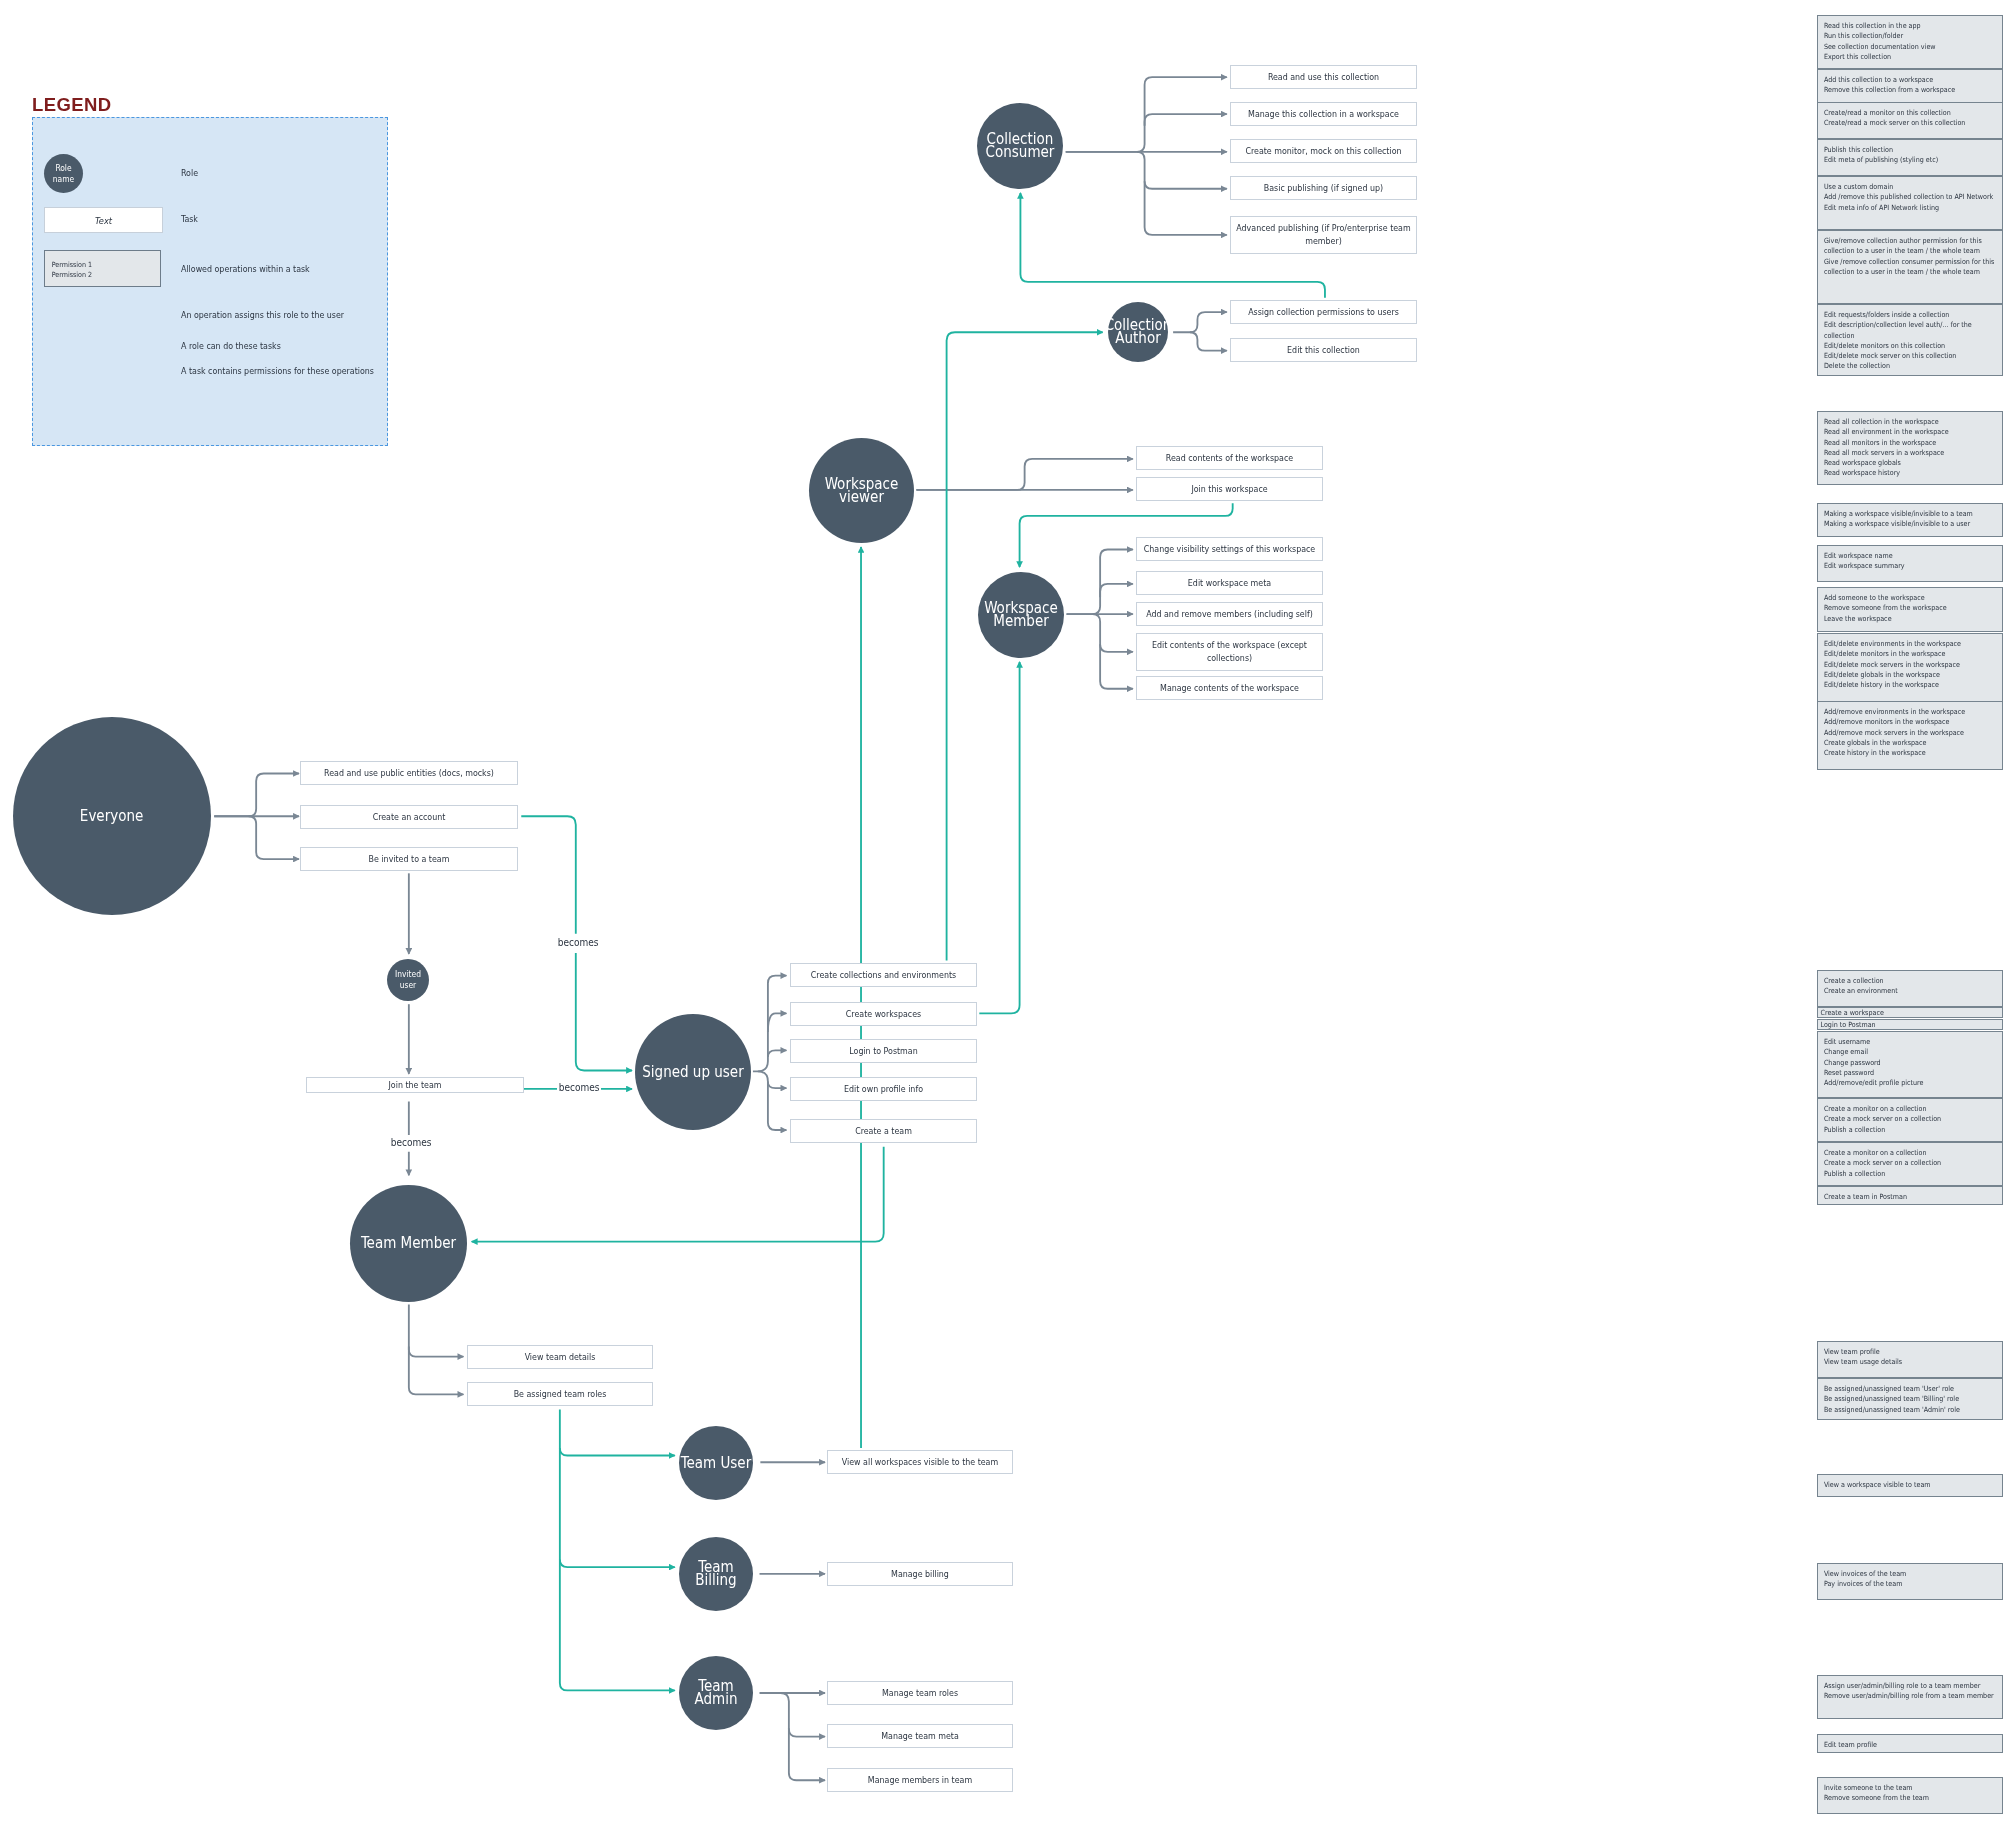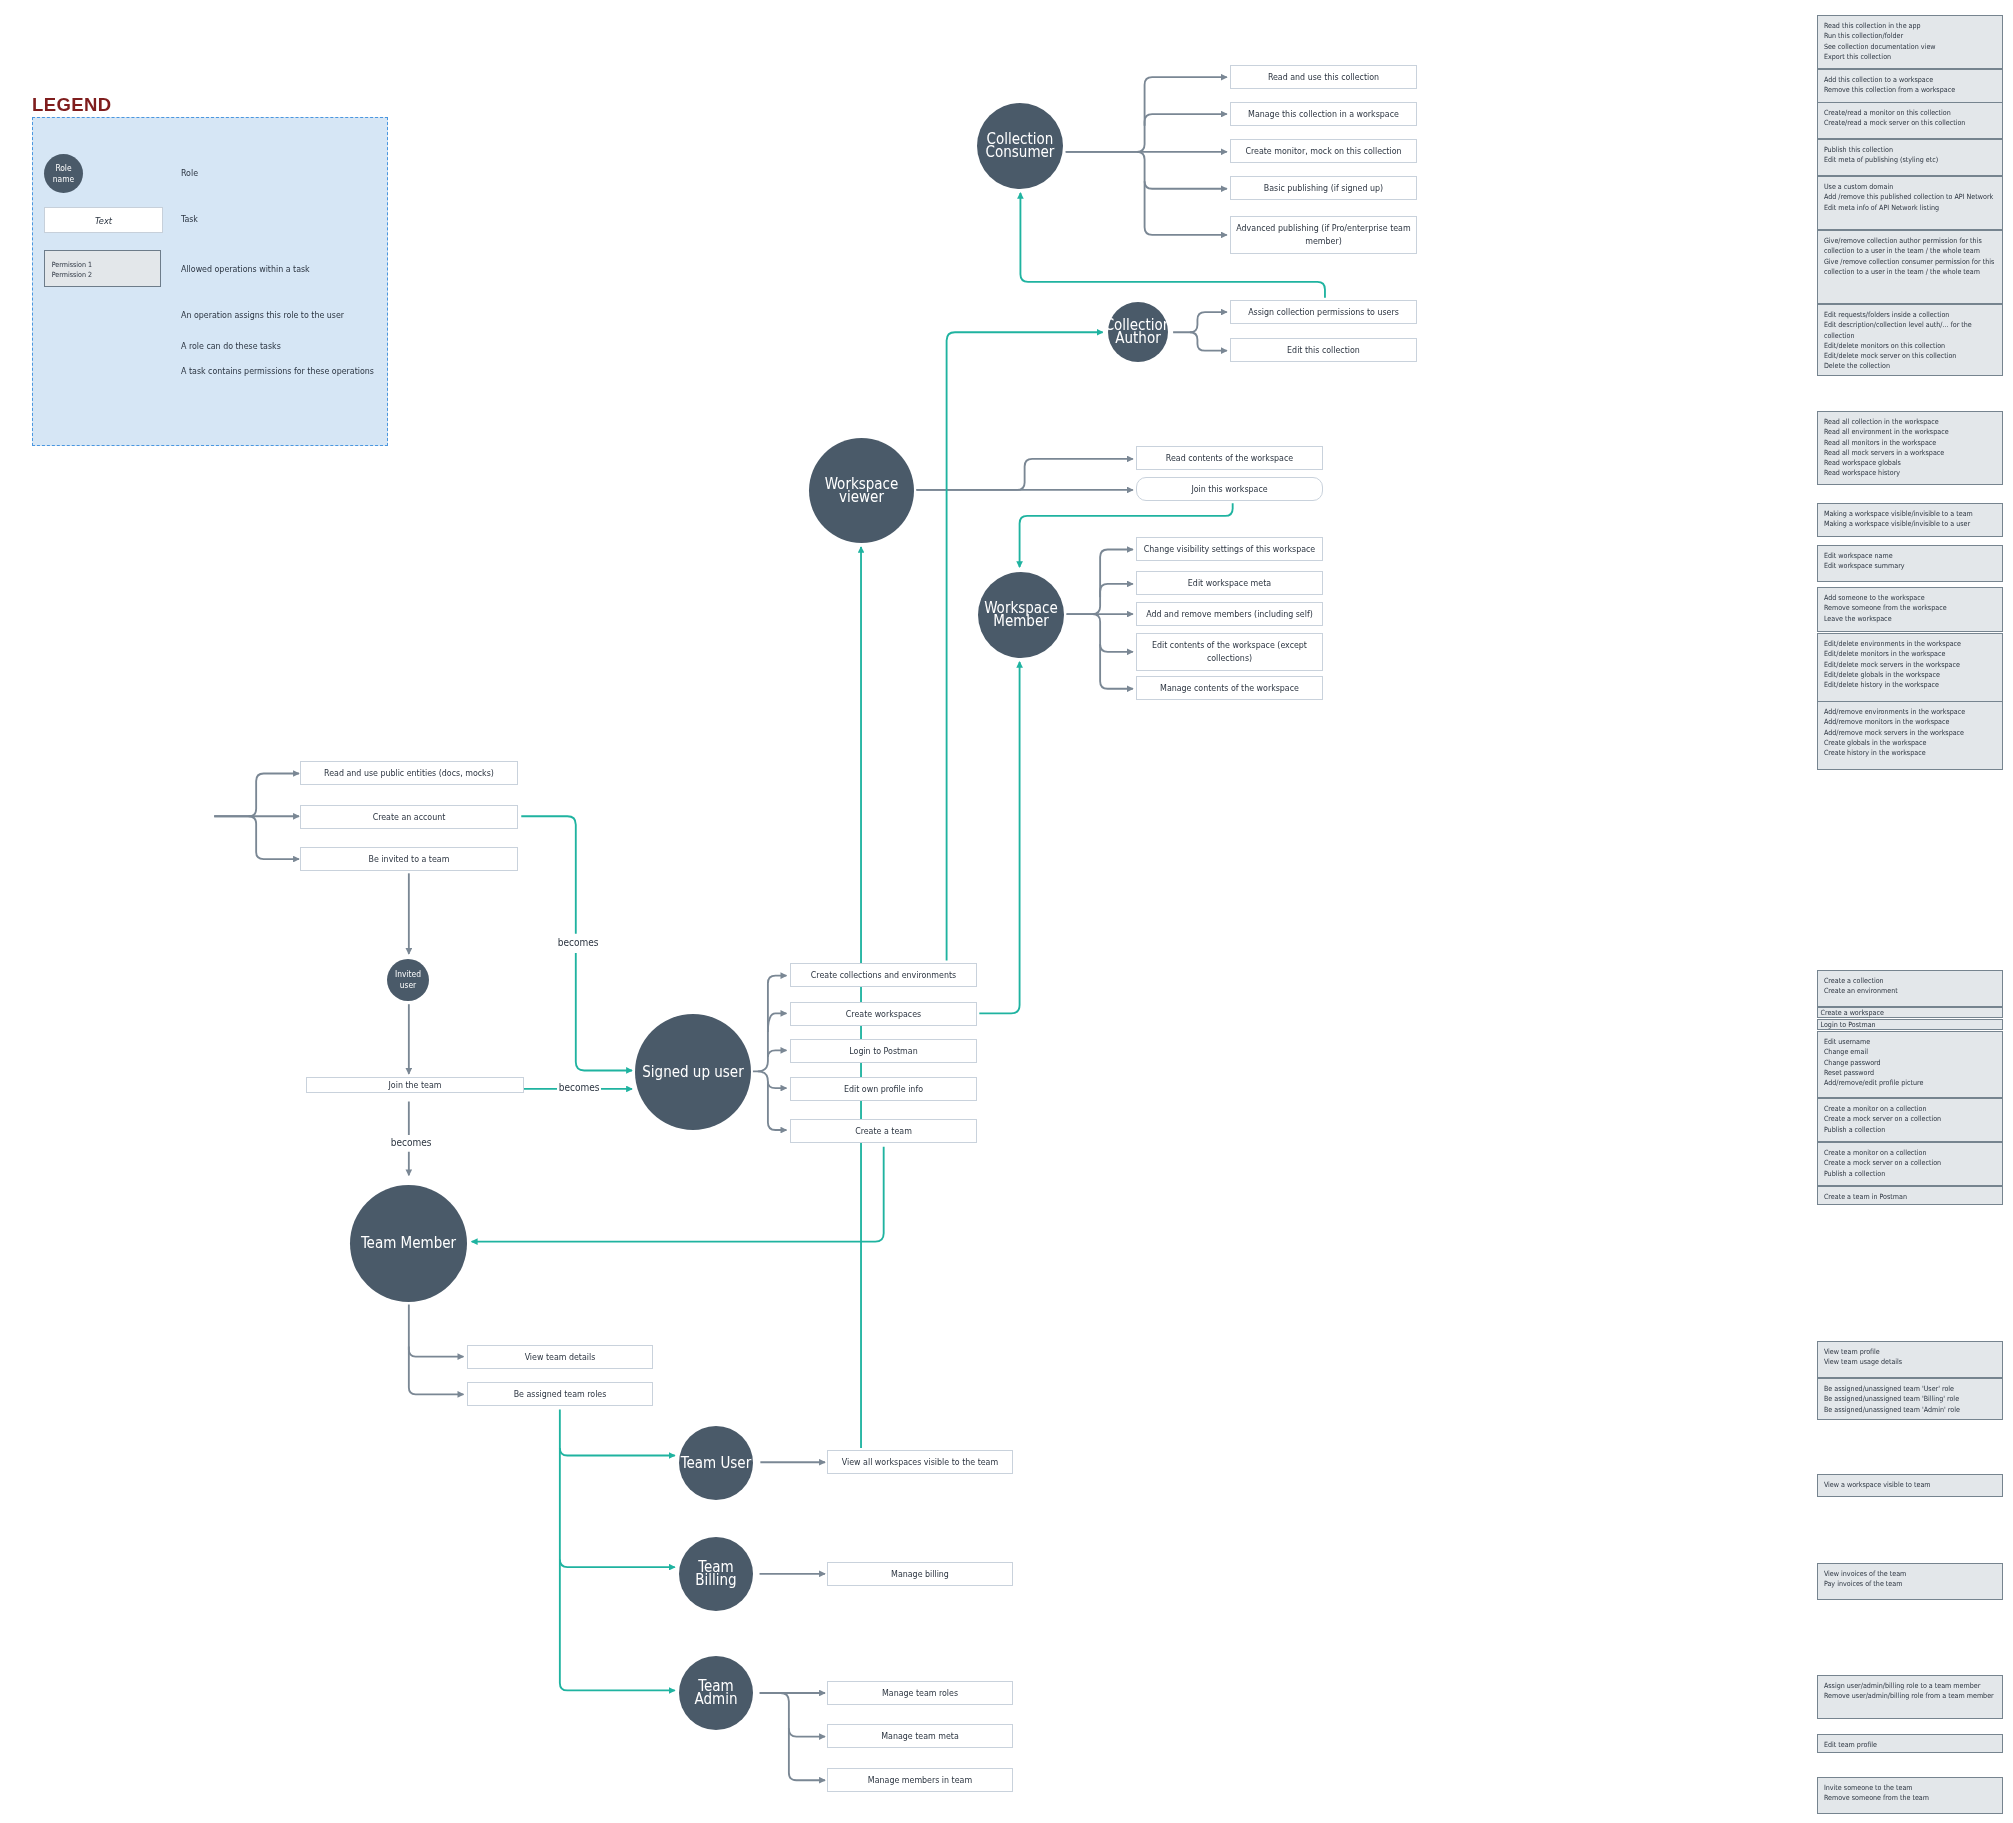--- a/index.html
+++ b/index.html
@@ -118,20 +118,21 @@
   <div class="lg-label" style="left:181px;top:214px;">Task</div>
   <div class="lg-perm">
     <span class="perm-line">Permission 1</span>
     <span class="perm-line">Permission 2</span>
   </div>
   <div class="lg-label" style="left:181px;top:264px;">Allowed operations within a task</div>
   <div class="lg-label" style="left:181px;top:310px;">An operation assigns this role to the user</div>
   <div class="lg-label" style="left:181px;top:341px;">A role can do these tasks</div>
   <div class="lg-label" style="left:181px;top:366px;">A task contains permissions for these operations</div>
 
+  <div class="role" style="left:12.6px;top:717px;width:198px;height:198px;">Everyone</div>
   <div class="role" style="left:387px;top:959px;width:42px;height:42px;font-size:8.4px;line-height:11px;padding:0 5px;box-sizing:border-box;">Invited user</div>
   <div class="role" style="left:635px;top:1014px;width:116px;height:116px;">Signed up user</div>
   <div class="role" style="left:350px;top:1185px;width:117px;height:117px;">Team Member</div>
   <div class="role" style="left:679px;top:1426px;width:74px;height:74px;">Team User</div>
   <div class="role" style="left:679px;top:1537px;width:74px;height:74px;">Team Billing</div>
   <div class="role" style="left:679px;top:1656px;width:74px;height:74px;">Team Admin</div>
   <div class="role" style="left:809px;top:438px;width:105px;height:105px;">Workspace viewer</div>
   <div class="role" style="left:978px;top:572px;width:86px;height:86px;padding:0 15px;box-sizing:border-box;">Workspace Member</div>
   <div class="role" style="left:1108px;top:302px;width:60px;height:60px;padding:0 5px;box-sizing:border-box;">Collection Author</div>
   <div class="role" style="left:977px;top:103px;width:86px;height:86px;padding:0 11.7px;box-sizing:border-box;">Collection Consumer</div>
@@ -151,21 +152,21 @@
   <div class="task" style="left:467px;top:1345px;width:186px;height:24px;">View team details</div>
   <div class="task" style="left:467px;top:1382px;width:186px;height:24px;">Be assigned team roles</div>
 
   <div class="task" style="left:827px;top:1450px;width:186px;height:24px;">View all workspaces visible to the team</div>
   <div class="task" style="left:827px;top:1562px;width:186px;height:24px;">Manage billing</div>
   <div class="task" style="left:827px;top:1681px;width:186px;height:24px;">Manage team roles</div>
   <div class="task" style="left:827px;top:1724px;width:186px;height:24px;">Manage team meta</div>
   <div class="task" style="left:827px;top:1768px;width:186px;height:24px;">Manage members in team</div>
 
   <div class="task" style="left:1136px;top:446px;width:187px;height:24px;">Read contents of the workspace</div>
-  <div class="task" style="left:1136px;top:477px;width:187px;height:24px;border-radius:10px;">Join this workspace</div>
+  <div class="task" style="left:1136px;top:477px;width:187px;height:24px;">Join this workspace</div>
 
   <div class="task" style="left:1136px;top:537px;width:187px;height:24px;">Change visibility settings of this workspace</div>
   <div class="task" style="left:1136px;top:571px;width:187px;height:24px;">Edit workspace meta</div>
   <div class="task" style="left:1136px;top:602px;width:187px;height:24px;">Add and remove members (including self)</div>
   <div class="task" style="left:1136px;top:633px;width:187px;height:38px;">Edit contents of the workspace (except collections)</div>
   <div class="task" style="left:1136px;top:676px;width:187px;height:24px;">Manage contents of the workspace</div>
 
   <div class="task" style="left:1230px;top:300px;width:187px;height:24px;">Assign collection permissions to users</div>
   <div class="task" style="left:1230px;top:338px;width:187px;height:24px;">Edit this collection</div>
 

